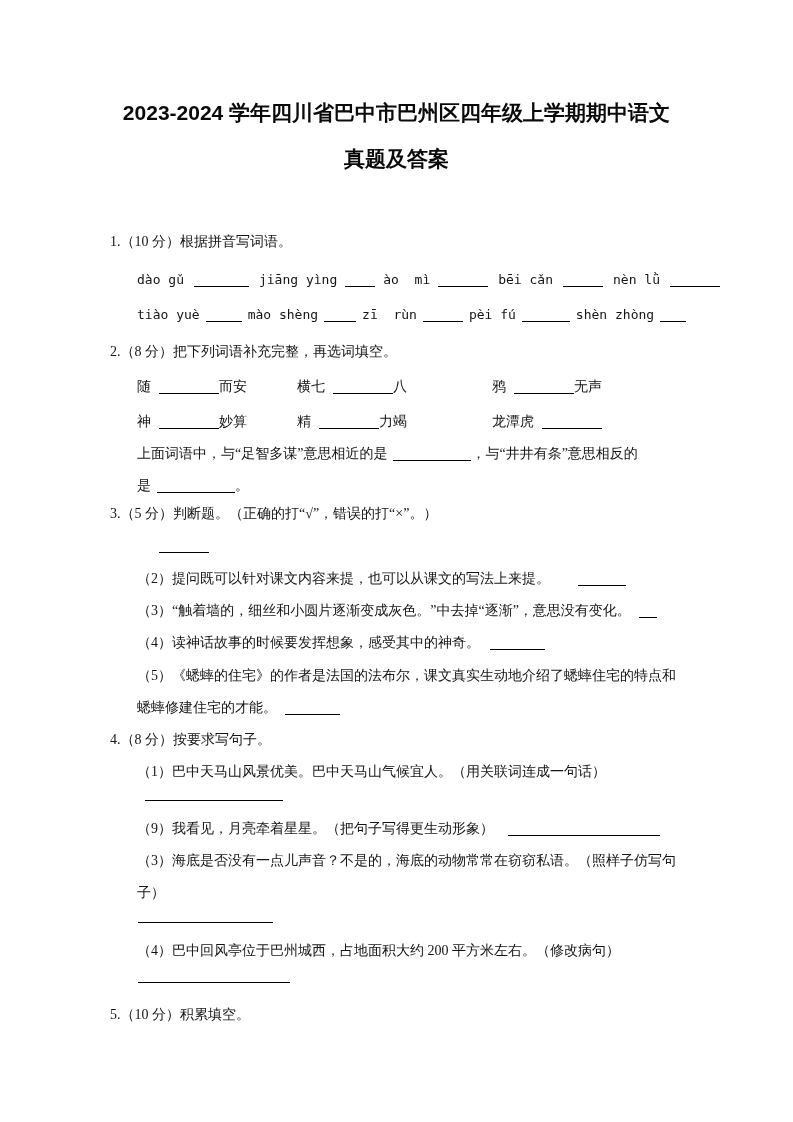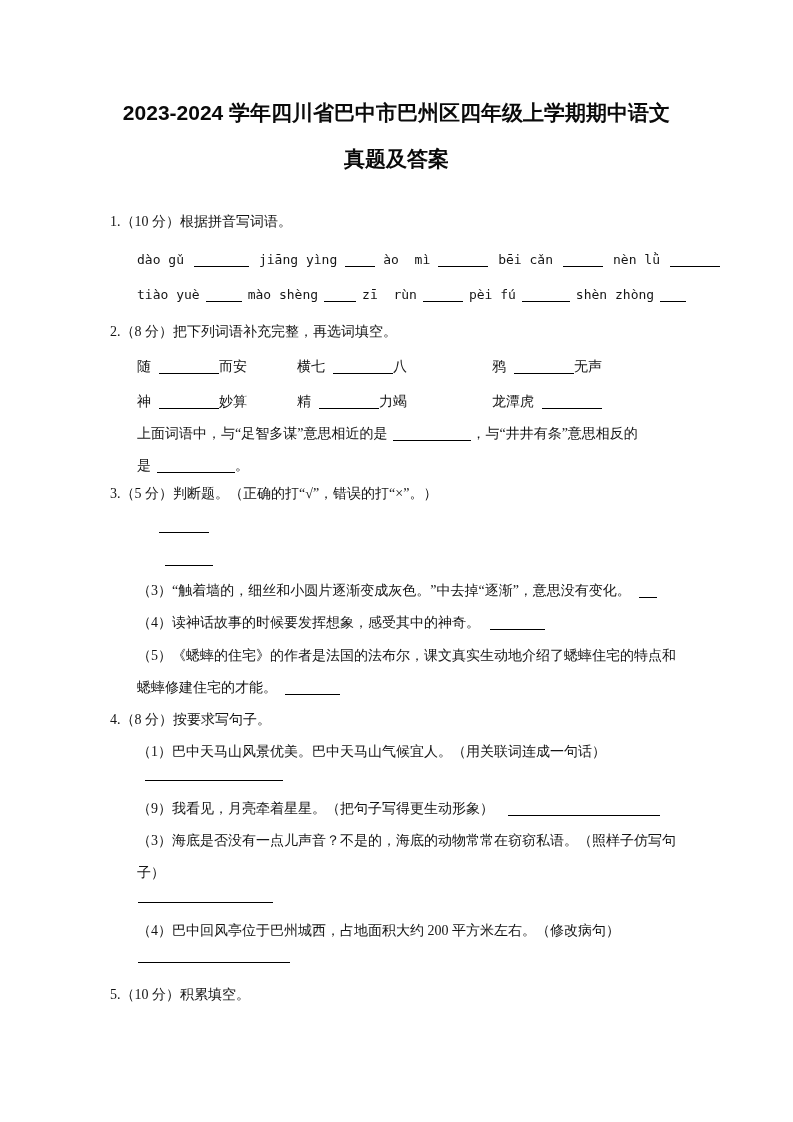--- a/index.html
+++ b/index.html
@@ -23,20 +23,21 @@
     white-space:pre;
   }
   #title-line1 { top:96px; }
   #title-line2 { top:142px; }
   .line {
     position:absolute;
     font-size:14px;
     line-height:20px;
     white-space:pre;
     color:#141414;
+    margin-top:20px;
   }
   .line.pinyin {
     font-family:"DejaVu Sans Mono","Liberation Mono",monospace;
     font-size:13px;
   }
   .seg { white-space:pre; }
   .blank {
     display:inline-block;
     height:13px;
     border-bottom:1px solid #000;
@@ -54,21 +55,21 @@
       <div class="line" style="left: 110px; top: 212px;"><span class="seg">1.（10 分）根据拼音写词语。</span></div>
       <div class="line pinyin" style="left: 137px; top: 250px;"><span class="seg">dào gǔ</span><span class="gap" style="width: 10px;"></span><span class="blank" style="width: 55px;"></span><span class="gap" style="width: 10px;"></span><span class="seg">jiāng yìng</span><span class="gap" style="width: 8px;"></span><span class="blank" style="width: 30px;"></span><span class="gap" style="width: 8px;"></span><span class="seg">ào  mì</span><span class="gap" style="width: 8px;"></span><span class="blank" style="width: 50px;"></span><span class="gap" style="width: 10px;"></span><span class="seg">bēi cǎn</span><span class="gap" style="width: 10px;"></span><span class="blank" style="width: 40px;"></span><span class="gap" style="width: 10px;"></span><span class="seg">nèn lǜ</span><span class="gap" style="width: 10px;"></span><span class="blank" style="width: 50px;"></span></div>
       <div class="line pinyin" style="left: 137px; top: 285px;"><span class="seg">tiào yuè</span><span class="gap" style="width: 6px;"></span><span class="blank" style="width: 36px;"></span><span class="gap" style="width: 6px;"></span><span class="seg">mào shèng</span><span class="gap" style="width: 6px;"></span><span class="blank" style="width: 32px;"></span><span class="gap" style="width: 6px;"></span><span class="seg">zī  rùn</span><span class="gap" style="width: 6px;"></span><span class="blank" style="width: 40px;"></span><span class="gap" style="width: 6px;"></span><span class="seg">pèi fú</span><span class="gap" style="width: 6px;"></span><span class="blank" style="width: 48px;"></span><span class="gap" style="width: 6px;"></span><span class="seg">shèn zhòng</span><span class="gap" style="width: 6px;"></span><span class="blank" style="width: 26px;"></span></div>
       <div class="line" style="left: 110px; top: 322px; text-align: right;"><span class="seg">2.（8 分）把下列词语补充完整，再选词填空。</span></div>
       <div class="line" style="left: 137px; top: 357px;"><span class="seg">随</span><span class="gap" style="width: 8px;"></span><span class="blank" style="width: 60px;"></span><span class="seg">而安</span><span class="gap" style="width: 50px;"></span><span class="seg">横七</span><span class="gap" style="width: 8px;"></span><span class="blank" style="width: 60px;"></span><span class="seg">八</span><span class="gap" style="width: 85px;"></span><span class="seg">鸦</span><span class="gap" style="width: 8px;"></span><span class="blank" style="width: 60px;"></span><span class="seg">无声</span></div>
       <div class="line" style="left: 137px; top: 392px;"><span class="seg">神</span><span class="gap" style="width: 8px;"></span><span class="blank" style="width: 60px;"></span><span class="seg">妙算</span><span class="gap" style="width: 50px;"></span><span class="seg">精</span><span class="gap" style="width: 8px;"></span><span class="blank" style="width: 60px;"></span><span class="seg">力竭</span><span class="gap" style="width: 85px;"></span><span class="seg">龙潭虎</span><span class="gap" style="width: 8px;"></span><span class="blank" style="width: 60px;"></span></div>
       <div class="line" style="left: 137px; top: 424px;"><span class="seg">上面词语中，与“足智多谋”意思相近的是</span><span class="gap" style="width: 6px;"></span><span class="blank" style="width: 78px;"></span><span class="seg">，与“井井有条”意思相反的</span></div>
       <div class="line" style="left: 137px; top: 456px;"><span class="seg">是</span><span class="gap" style="width: 6px;"></span><span class="blank" style="width: 78px;"></span><span class="seg">。</span></div>
       <div class="line" style="left: 110px; top: 484px;"><span class="seg">3.（5 分）判断题。（正确的打“√”，错误的打“×”。）</span></div>
       <div class="line" style="left: 137px; top: 516px;"><span class="gap" style="width: 22px;"></span><span class="blank" style="width: 50px;"></span></div>
-      <div class="line" style="left: 137px; top: 549px;"><span class="gap" style="width: 28px;"></span><span class="blank" style="width: 48px;"></span></div>
+      <div class="line" style="left: 137px; top: 549px;"><span class="seg">（2）提问既可以针对课文内容来提，也可以从课文的写法上来提。</span><span class="gap" style="width: 28px;"></span><span class="blank" style="width: 48px;"></span></div>
       <div class="line" style="left: 137px; top: 581px;"><span class="seg">（3）“触着墙的，细丝和小圆片逐渐变成灰色。”中去掉“逐渐”，意思没有变化。</span><span class="gap" style="width: 8px;"></span><span class="blank" style="width: 18px;"></span></div>
       <div class="line" style="left: 137px; top: 613px;"><span class="seg">（4）读神话故事的时候要发挥想象，感受其中的神奇。</span><span class="gap" style="width: 10px;"></span><span class="blank" style="width: 55px;"></span></div>
       <div class="line" style="left: 137px; top: 646px;"><span class="seg">（5）《蟋蟀的住宅》的作者是法国的法布尔，课文真实生动地介绍了蟋蟀住宅的特点和</span></div>
       <div class="line" style="left: 137px; top: 678px;"><span class="seg">蟋蟀修建住宅的才能。</span><span class="gap" style="width: 8px;"></span><span class="blank" style="width: 55px;"></span></div>
       <div class="line" style="left: 110px; top: 710px;"><span class="seg">4.（8 分）按要求写句子。</span></div>
       <div class="line" style="left: 137px; top: 742px; text-align: right;"><span class="seg">（1）巴中天马山风景优美。巴中天马山气候宜人。（用关联词连成一句话）</span></div>
       <div class="line" style="left: 145px; top: 764px;"><span class="blank" style="width: 138px;"></span></div>
       <div class="line" style="left: 137px; top: 799px;"><span class="seg">（9）我看见，月亮牵着星星。（把句子写得更生动形象）</span><span class="gap" style="width: 14px;"></span><span class="blank" style="width: 152px;"></span></div>
       <div class="line" style="left: 137px; top: 831px;"><span class="seg">（3）海底是否没有一点儿声音？不是的，海底的动物常常在窃窃私语。（照样子仿写句</span></div>
       <div class="line" style="left: 137px; top: 863px;"><span class="seg">子）</span></div>

